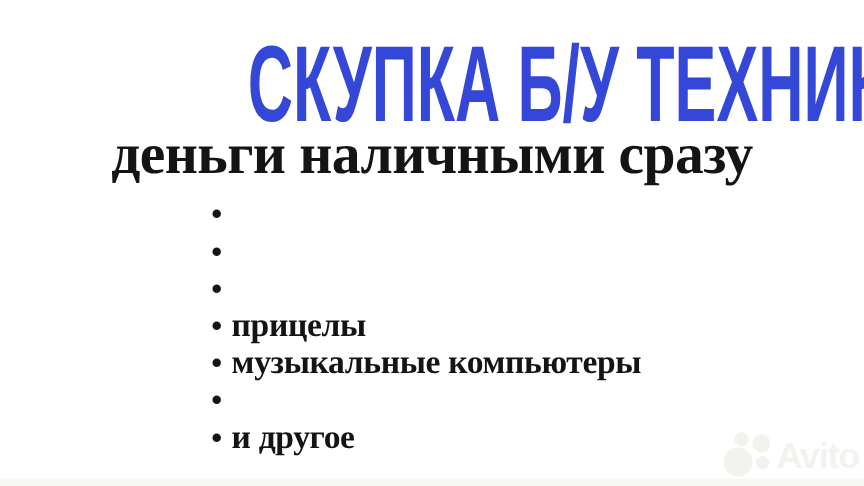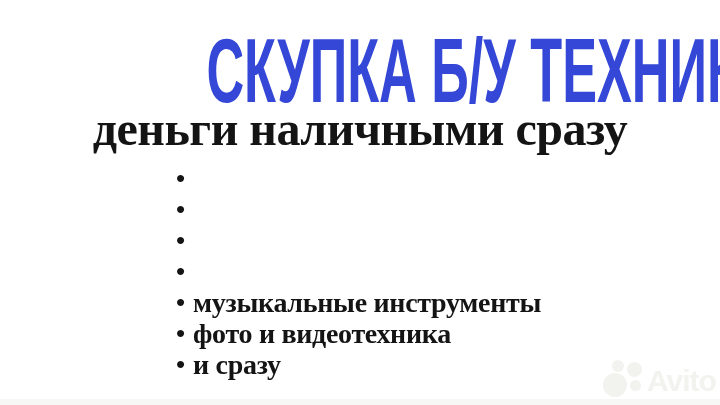--- a/index.html
+++ b/index.html
@@ -146,32 +146,32 @@
       <span class="bullet">•</span>
     </li>
     <li>
       <span class="bullet">•</span>
     </li>
     <li>
       <span class="bullet">•</span>
     </li>
     <li>
       <span class="bullet">•</span>
+      <span>прицелы</span>
     </li>
     <li>
       <span class="bullet">•</span>
-      <span>музыкальные инструменты</span>
+      <span>музыкальные компьютеры</span>
     </li>
     <li>
       <span class="bullet">•</span>
-      <span>фото и видеотехника</span>
     </li>
     <li>
       <span class="bullet">•</span>
-      <span>и сразу</span>
+      <span>и другое</span>
     </li>
   </ul>
 
   <div class="footer-strip"></div>
 
   <div class="watermark">
     <div class="logo-circles">
       <div class="c c1"></div>
       <div class="c c2"></div>
       <div class="c c3"></div>

